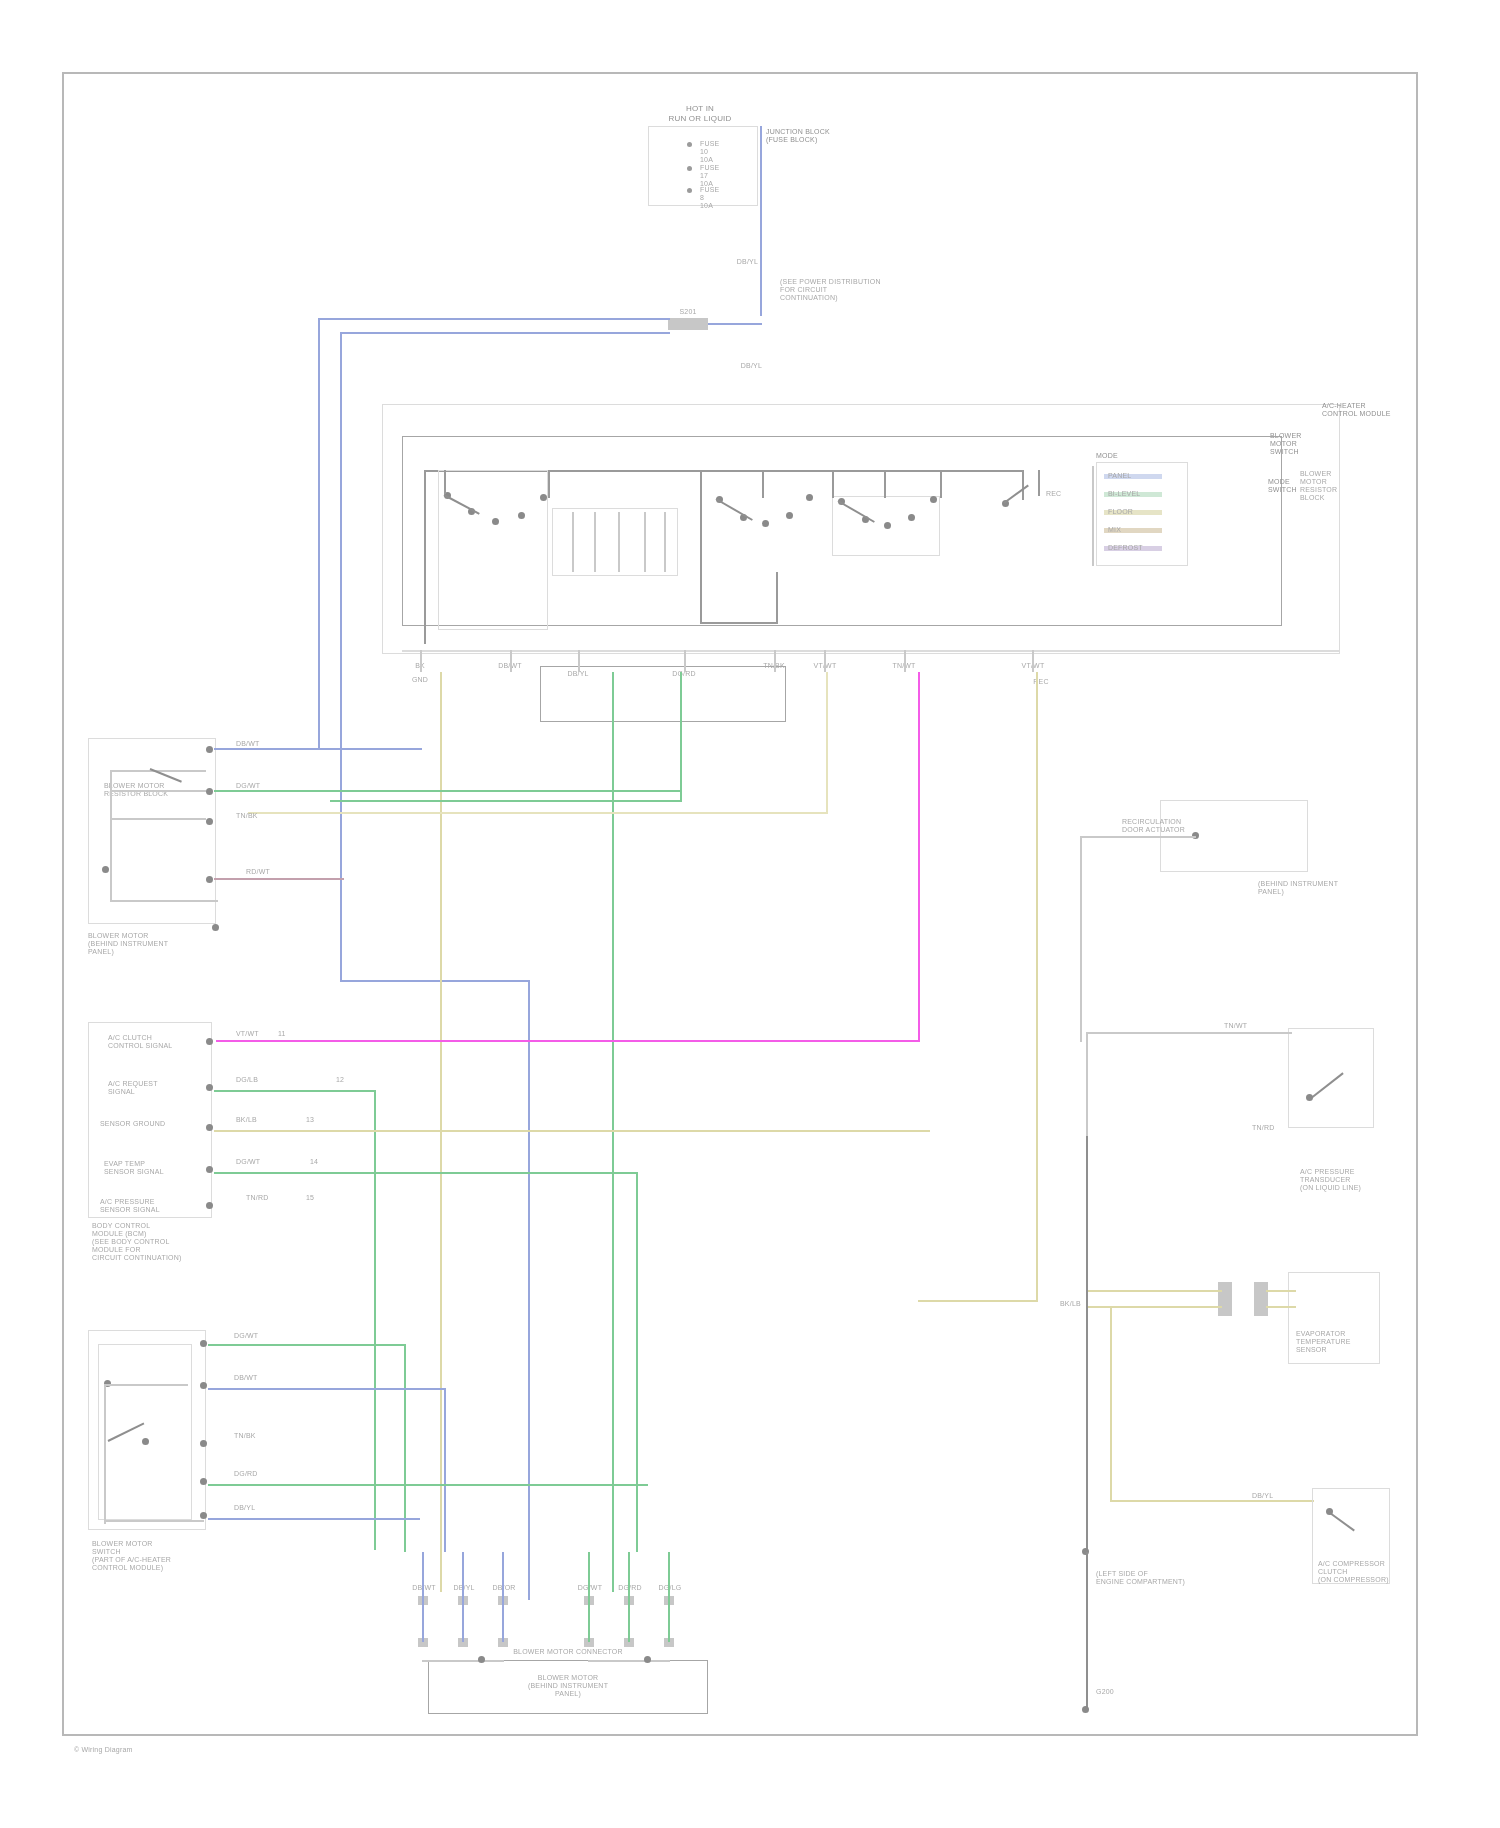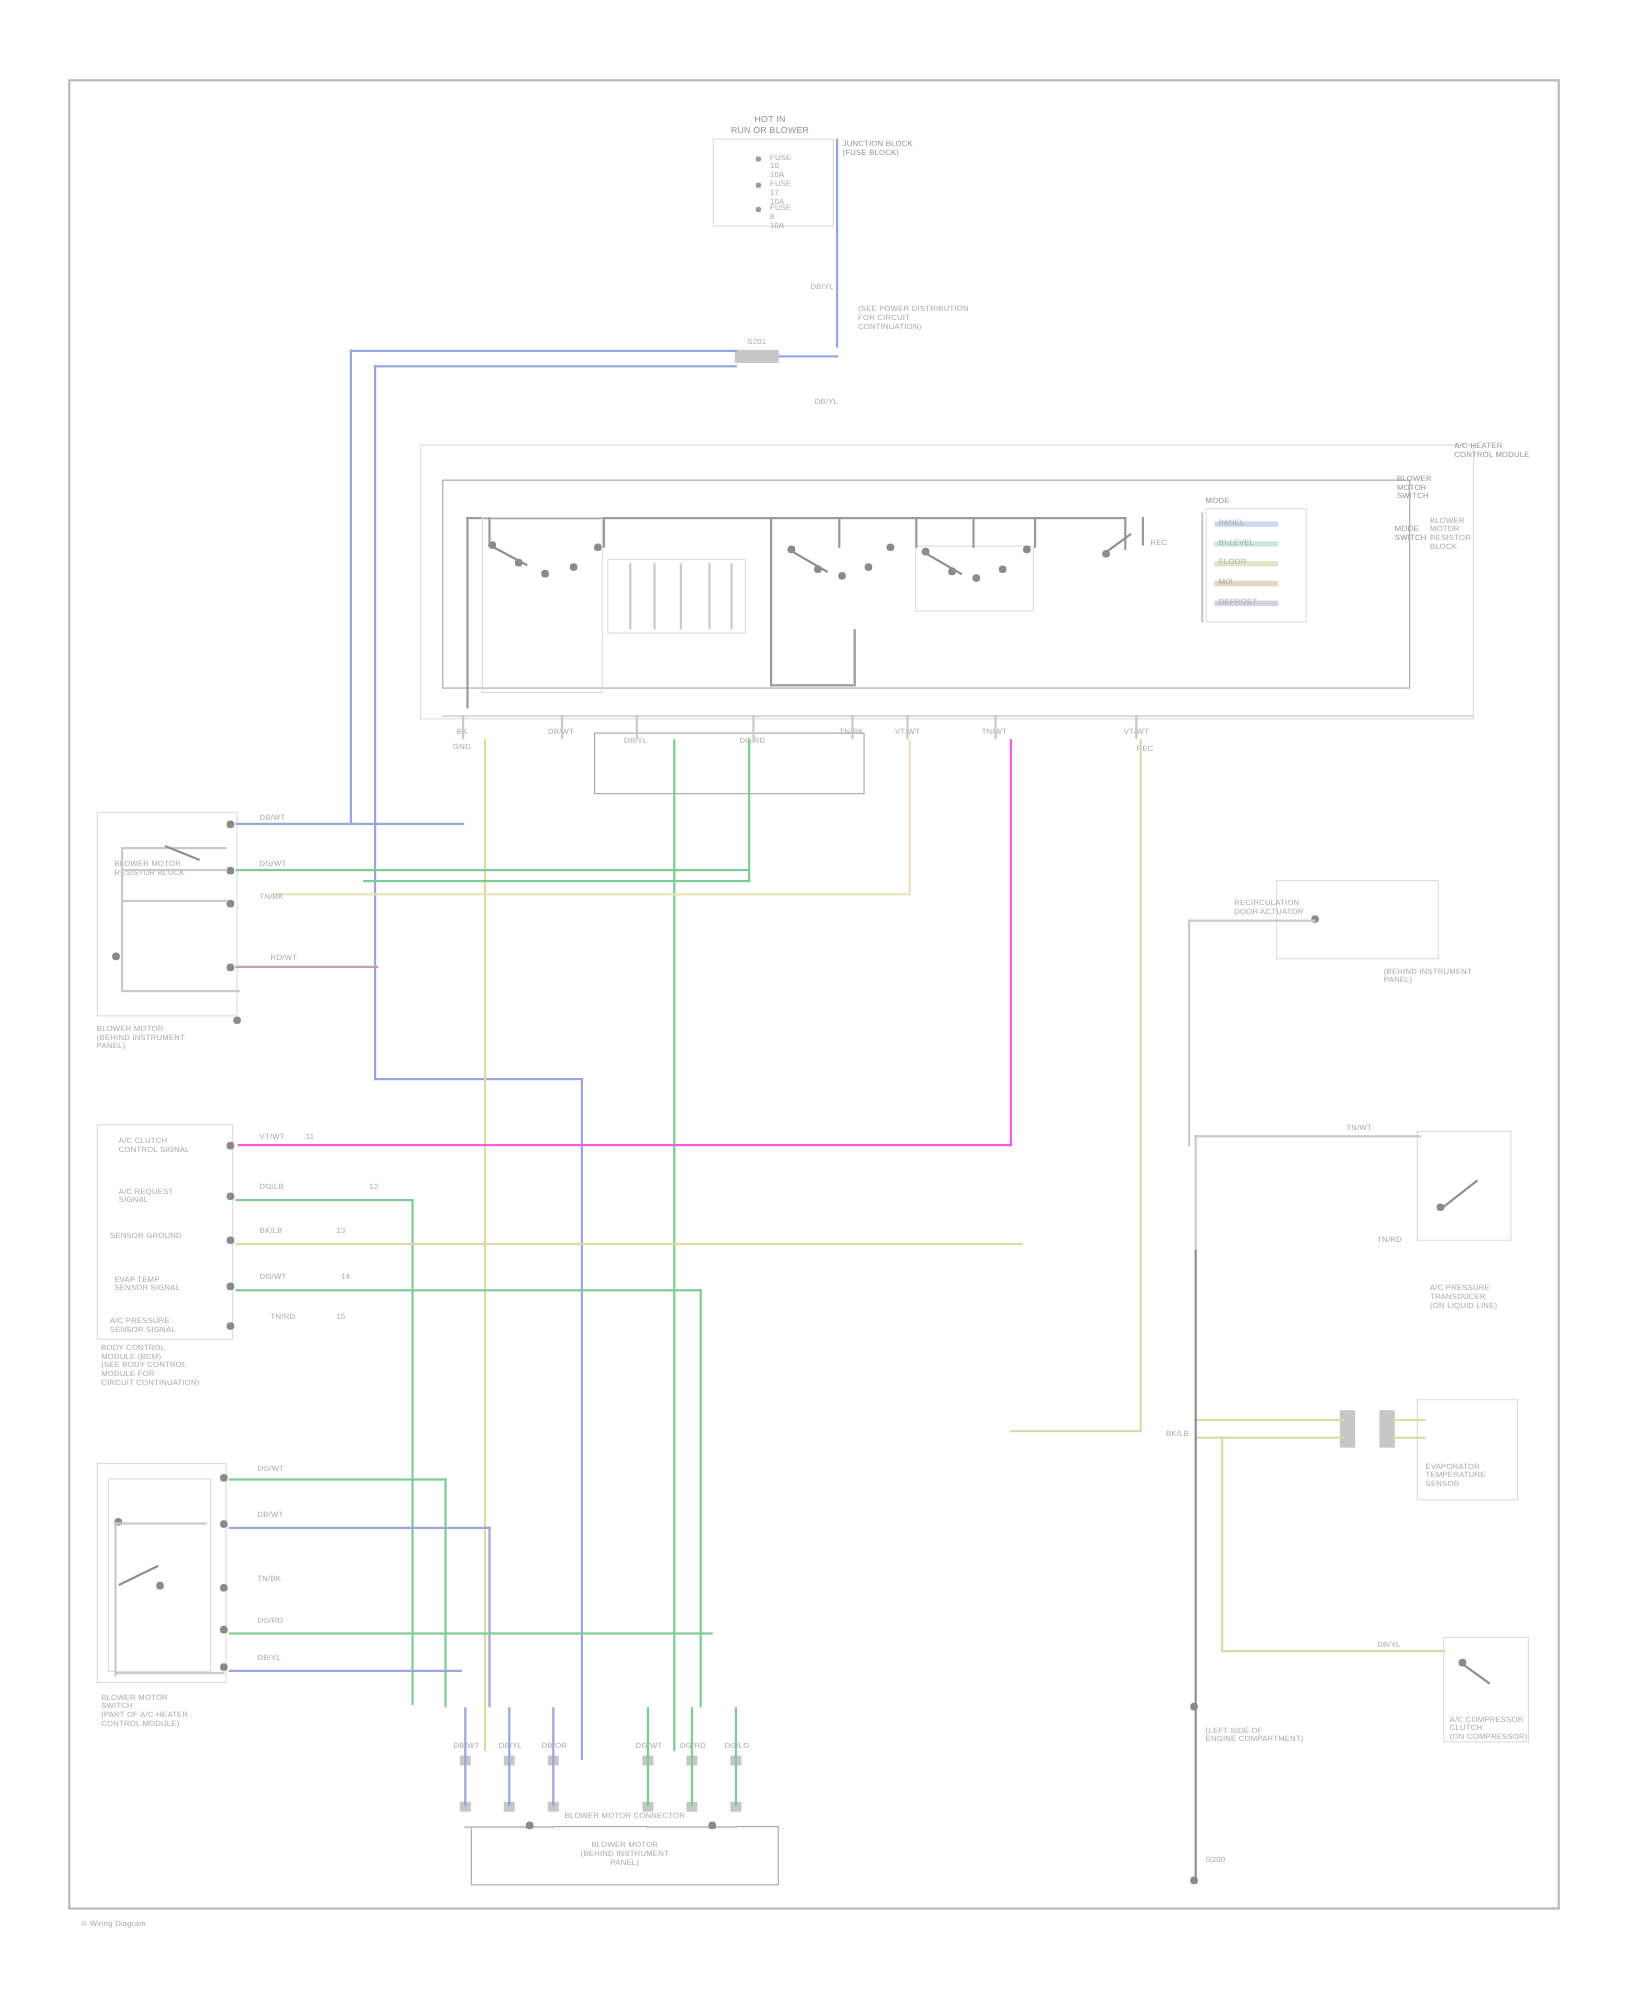--- a/index.html
+++ b/index.html
@@ -40,21 +40,21 @@
   .legend-row{position:absolute;height:5px;width:58px;}
 </style>
 </head>
 <body>
 
 <div id="page">
 
   <div class="sheet-border"></div>
 
   <div class="lbl c big dd" style="left:640px;top:104px;width:120px;">HOT IN
-RUN OR BLOWER</div>
+RUN OR LIQUID</div>
   <div class="box lt" style="left:648px;top:126px;width:110px;height:80px;"></div>
   <div class="lbl dd" style="left:766px;top:128px;width:90px;">JUNCTION BLOCK
 (FUSE BLOCK)</div>
 
   <div class="dot sm" style="left:687px;top:142px;"></div>
   <div class="lbl d" style="left:700px;top:140px;width:50px;">FUSE
 10
 10A</div>
   <div class="dot sm" style="left:687px;top:166px;"></div>
   <div class="lbl d" style="left:700px;top:164px;width:60px;">FUSE

